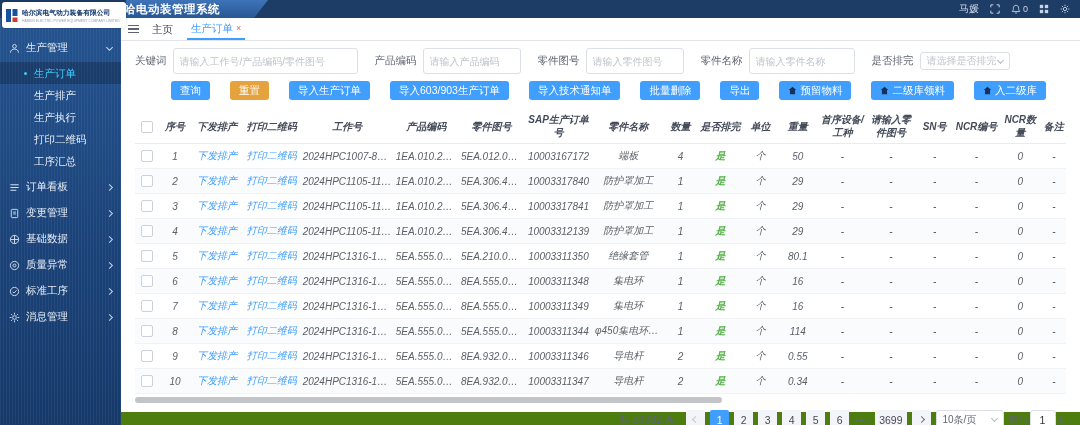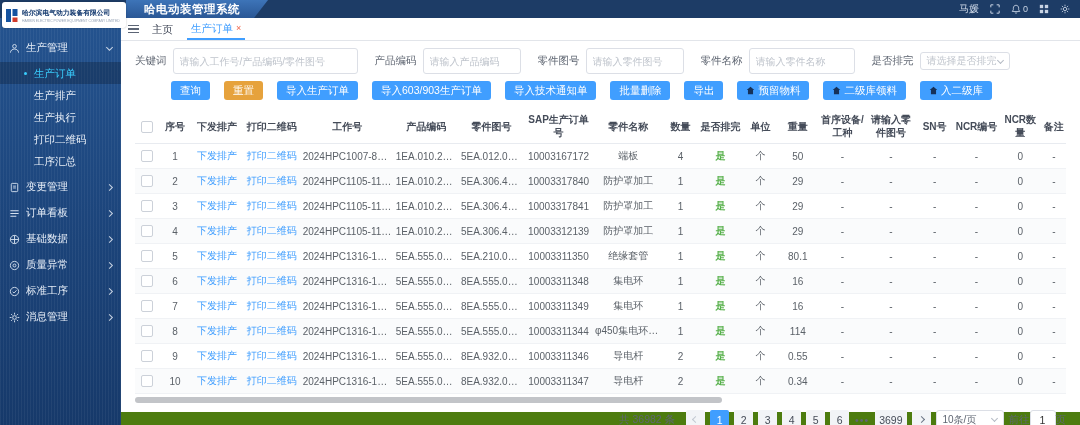--- a/index.html
+++ b/index.html
@@ -3,21 +3,21 @@
 <meta charset="utf-8">
 <style>
   :root{--primary:#409eff;--warning:#e6a23c;--success:#58b14c;--accent:#39cdfd;}
   html,body{margin:0;padding:0;background:#dfe3e8;}
   .app{position:relative;width:1080px;height:425px;background:#eef1f5;font-family:"Liberation Sans",sans-serif;overflow:hidden;}
   
   .topbar{position:absolute;top:0;left:0;width:100%;height:18px;background:#1d3c66;}
   .title-banner{position:absolute;left:126px;top:0;width:142px;height:18px;
     background:linear-gradient(180deg,#3d74b8,#2a5795);
     clip-path:polygon(0 0,100% 0,calc(100% - 14px) 100%,0 100%);}
-  .app-title{position:absolute;left:144px;top:0;height:16px;line-height:18px;color:#fff;font-size:11.5px;font-weight:bold;letter-spacing:.5px;}
+  .app-title{position:absolute;left:124px;top:0;height:16px;line-height:18px;color:#fff;font-size:11.5px;font-weight:bold;letter-spacing:.5px;}
   .topbar-right{position:absolute;right:10px;top:0;height:18px;display:flex;align-items:center;gap:11px;color:#c9d4e4;font-size:10px;}
   .tb-icon{display:inline-flex;align-items:center;gap:2px;cursor:pointer;}
   .bell-count{font-style:normal;font-size:9px;color:#c9d4e4;}
   
   .logo-box{position:absolute;left:2px;top:2px;width:124px;height:26px;background:#fff;border-radius:3px;display:flex;align-items:center;gap:3px;padding:0 4px;box-sizing:border-box;z-index:6;box-shadow:0 0 2px rgba(0,0,0,.25);}
   .logo-text{overflow:hidden;}
   .logo-cn{font-size:6.8px;font-weight:bold;color:#12386e;white-space:nowrap;}
   .logo-en{font-size:4px;color:#93a0b4;white-space:nowrap;transform:scale(.85);transform-origin:left center;}
   
   .sidebar{position:absolute;left:0;top:18px;bottom:0;width:121px;box-sizing:border-box;padding-top:18px;
@@ -46,27 +46,27 @@
   
   .filters{display:flex;align-items:center;gap:17px;}
   .filter{display:flex;align-items:center;gap:6px;}
   .filter label{font-size:10.5px;color:#5f6672;white-space:nowrap;}
   .filter input{height:18px;border:1px solid #dcdfe6;border-radius:3px;padding:12px 6px;font-size:10px;color:#333;box-sizing:border-box;outline:none;font-family:inherit;}
   .filter input::placeholder{color:#bfc4cc;}
   .f0{width:185px;}.f1{width:98px;}.f2{width:98px;}.f3{width:106px;}
   .fselect{width:90px;height:18px;border:1px solid #dcdfe6;border-radius:3px;display:flex;align-items:center;justify-content:space-between;padding:0 6px;box-sizing:border-box;font-size:10px;color:#bfc4cc;background:#fff;cursor:pointer;}
   .fselect .chev{color:#b4bac4;}
   
-  .toolbar{display:flex;align-items:center;gap:14px;margin-top:7px;margin-left:36px;}
+  .toolbar{display:flex;align-items:center;gap:20px;margin-top:7px;margin-left:36px;}
   .btn{height:19px;border:none;border-radius:3px;padding:0 9px;font-size:10.5px;color:#fff;display:inline-flex;align-items:center;gap:3px;cursor:pointer;font-family:inherit;white-space:nowrap;}
   .btn.primary{background:var(--primary);}
   .btn.warning{background:var(--warning);}
   .btn .bicon{display:inline-flex;width:9px;height:9px;}
   
-  .grid{width:100%;border-collapse:collapse;table-layout:fixed;margin-top:9px;}
+  .grid{width:100%;border-collapse:collapse;table-layout:fixed;margin-top:9px;font-style:italic;}
   .grid th{font-size:10px;font-weight:bold;color:#454c59;padding:4px 1px;border-bottom:1px solid #e8ebf0;line-height:1.3;text-align:center;background:#fff;}
   .grid td{font-size:10px;color:#5b6168;height:24px;text-align:center;border-bottom:1px solid #f0f2f5;overflow:hidden;white-space:nowrap;text-overflow:ellipsis;padding:0 2px;}
   .grid tbody tr:nth-child(even){background:#fafbfc;}
   .grid .link{color:var(--primary);cursor:pointer;}
   .grid .yes{color:var(--success);font-weight:bold;}
   .cbx{display:inline-block;width:10px;height:10px;border:1px solid #ccd1d9;border-radius:2px;background:#fff;vertical-align:middle;cursor:pointer;}
   
   .hscroll{margin-top:3px;height:6px;position:relative;}
   .hscroll .thumb{position:absolute;left:0;top:0;height:6px;width:63%;background:#c2c4c8;border-radius:3px;}
   
@@ -150,35 +150,35 @@
     <div class="side-sub" id="side-sub">
         <div class="sub-item active">生产订单</div>
         <div class="sub-item">生产排产</div>
         <div class="sub-item">生产执行</div>
         <div class="sub-item">打印二维码</div>
         <div class="sub-item">工序汇总</div>
       </div>
     <div id="side-groups">
         <div class="side-group">
           <span class="gicon">
+            <svg width="11" height="11" viewBox="0 0 12 12" fill="none" stroke="#d4e0ef" stroke-width="1.1">
+              <path d="M1.5 3h9M1.5 6h9M1.5 9h6.5"></path>
+            </svg>
+          </span>
+          <span class="lbl">订单看板</span>
+          <i class="chev chev-right"></i>
+        </div>
+        <div class="side-group">
+          <span class="gicon">
             <svg width="11" height="11" viewBox="0 0 12 12" fill="none" stroke="#d4e0ef" stroke-width="1">
               <rect x="2.5" y="1.5" width="7" height="9" rx="1"></rect>
               <path d="M4.5 4.5h3M4.5 6.5h3"></path>
             </svg>
           </span>
           <span class="lbl">变更管理</span>
-          <i class="chev chev-right"></i>
-        </div>
-        <div class="side-group">
-          <span class="gicon">
-            <svg width="11" height="11" viewBox="0 0 12 12" fill="none" stroke="#d4e0ef" stroke-width="1.1">
-              <path d="M1.5 3h9M1.5 6h9M1.5 9h6.5"></path>
-            </svg>
-          </span>
-          <span class="lbl">订单看板</span>
           <i class="chev chev-right"></i>
         </div>
         <div class="side-group">
           <span class="gicon">
             <svg width="11" height="11" viewBox="0 0 12 12" fill="none" stroke="#d4e0ef" stroke-width="1">
               <circle cx="6" cy="6" r="4.5"></circle>
               <path d="M1.5 6h9M6 1.5v9"></path>
             </svg>
           </span>
           <span class="lbl">基础数据</span>

